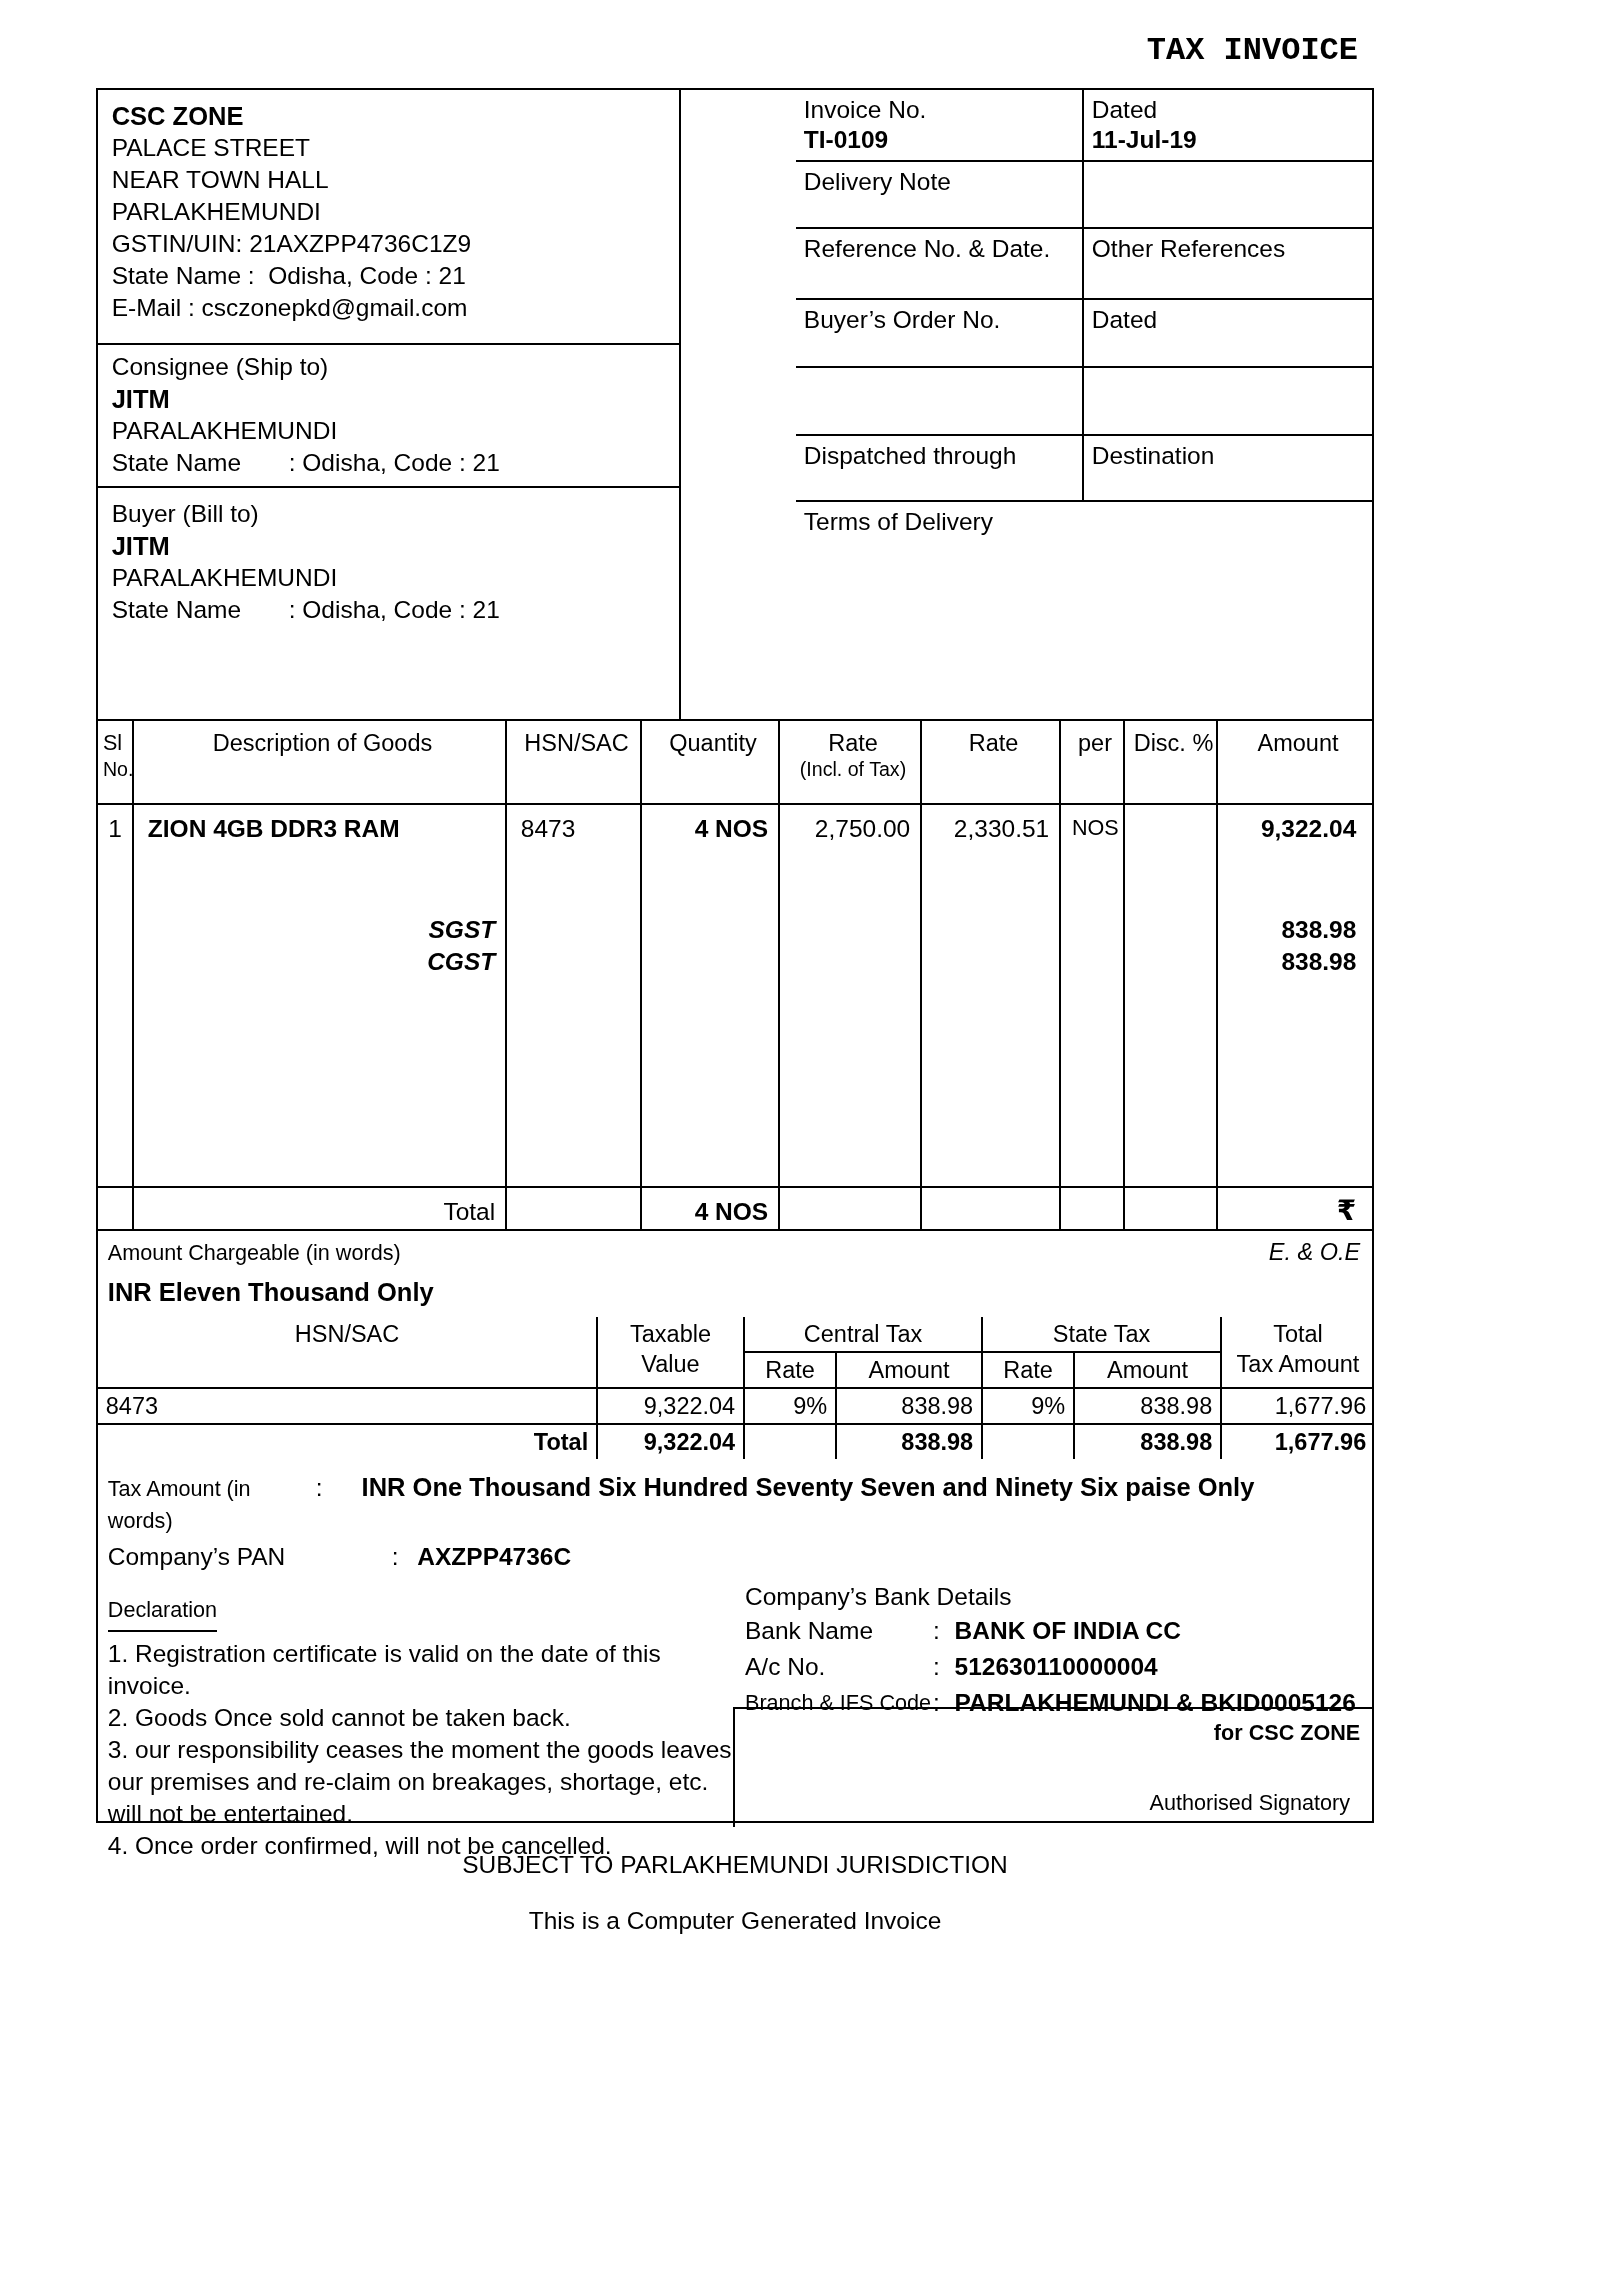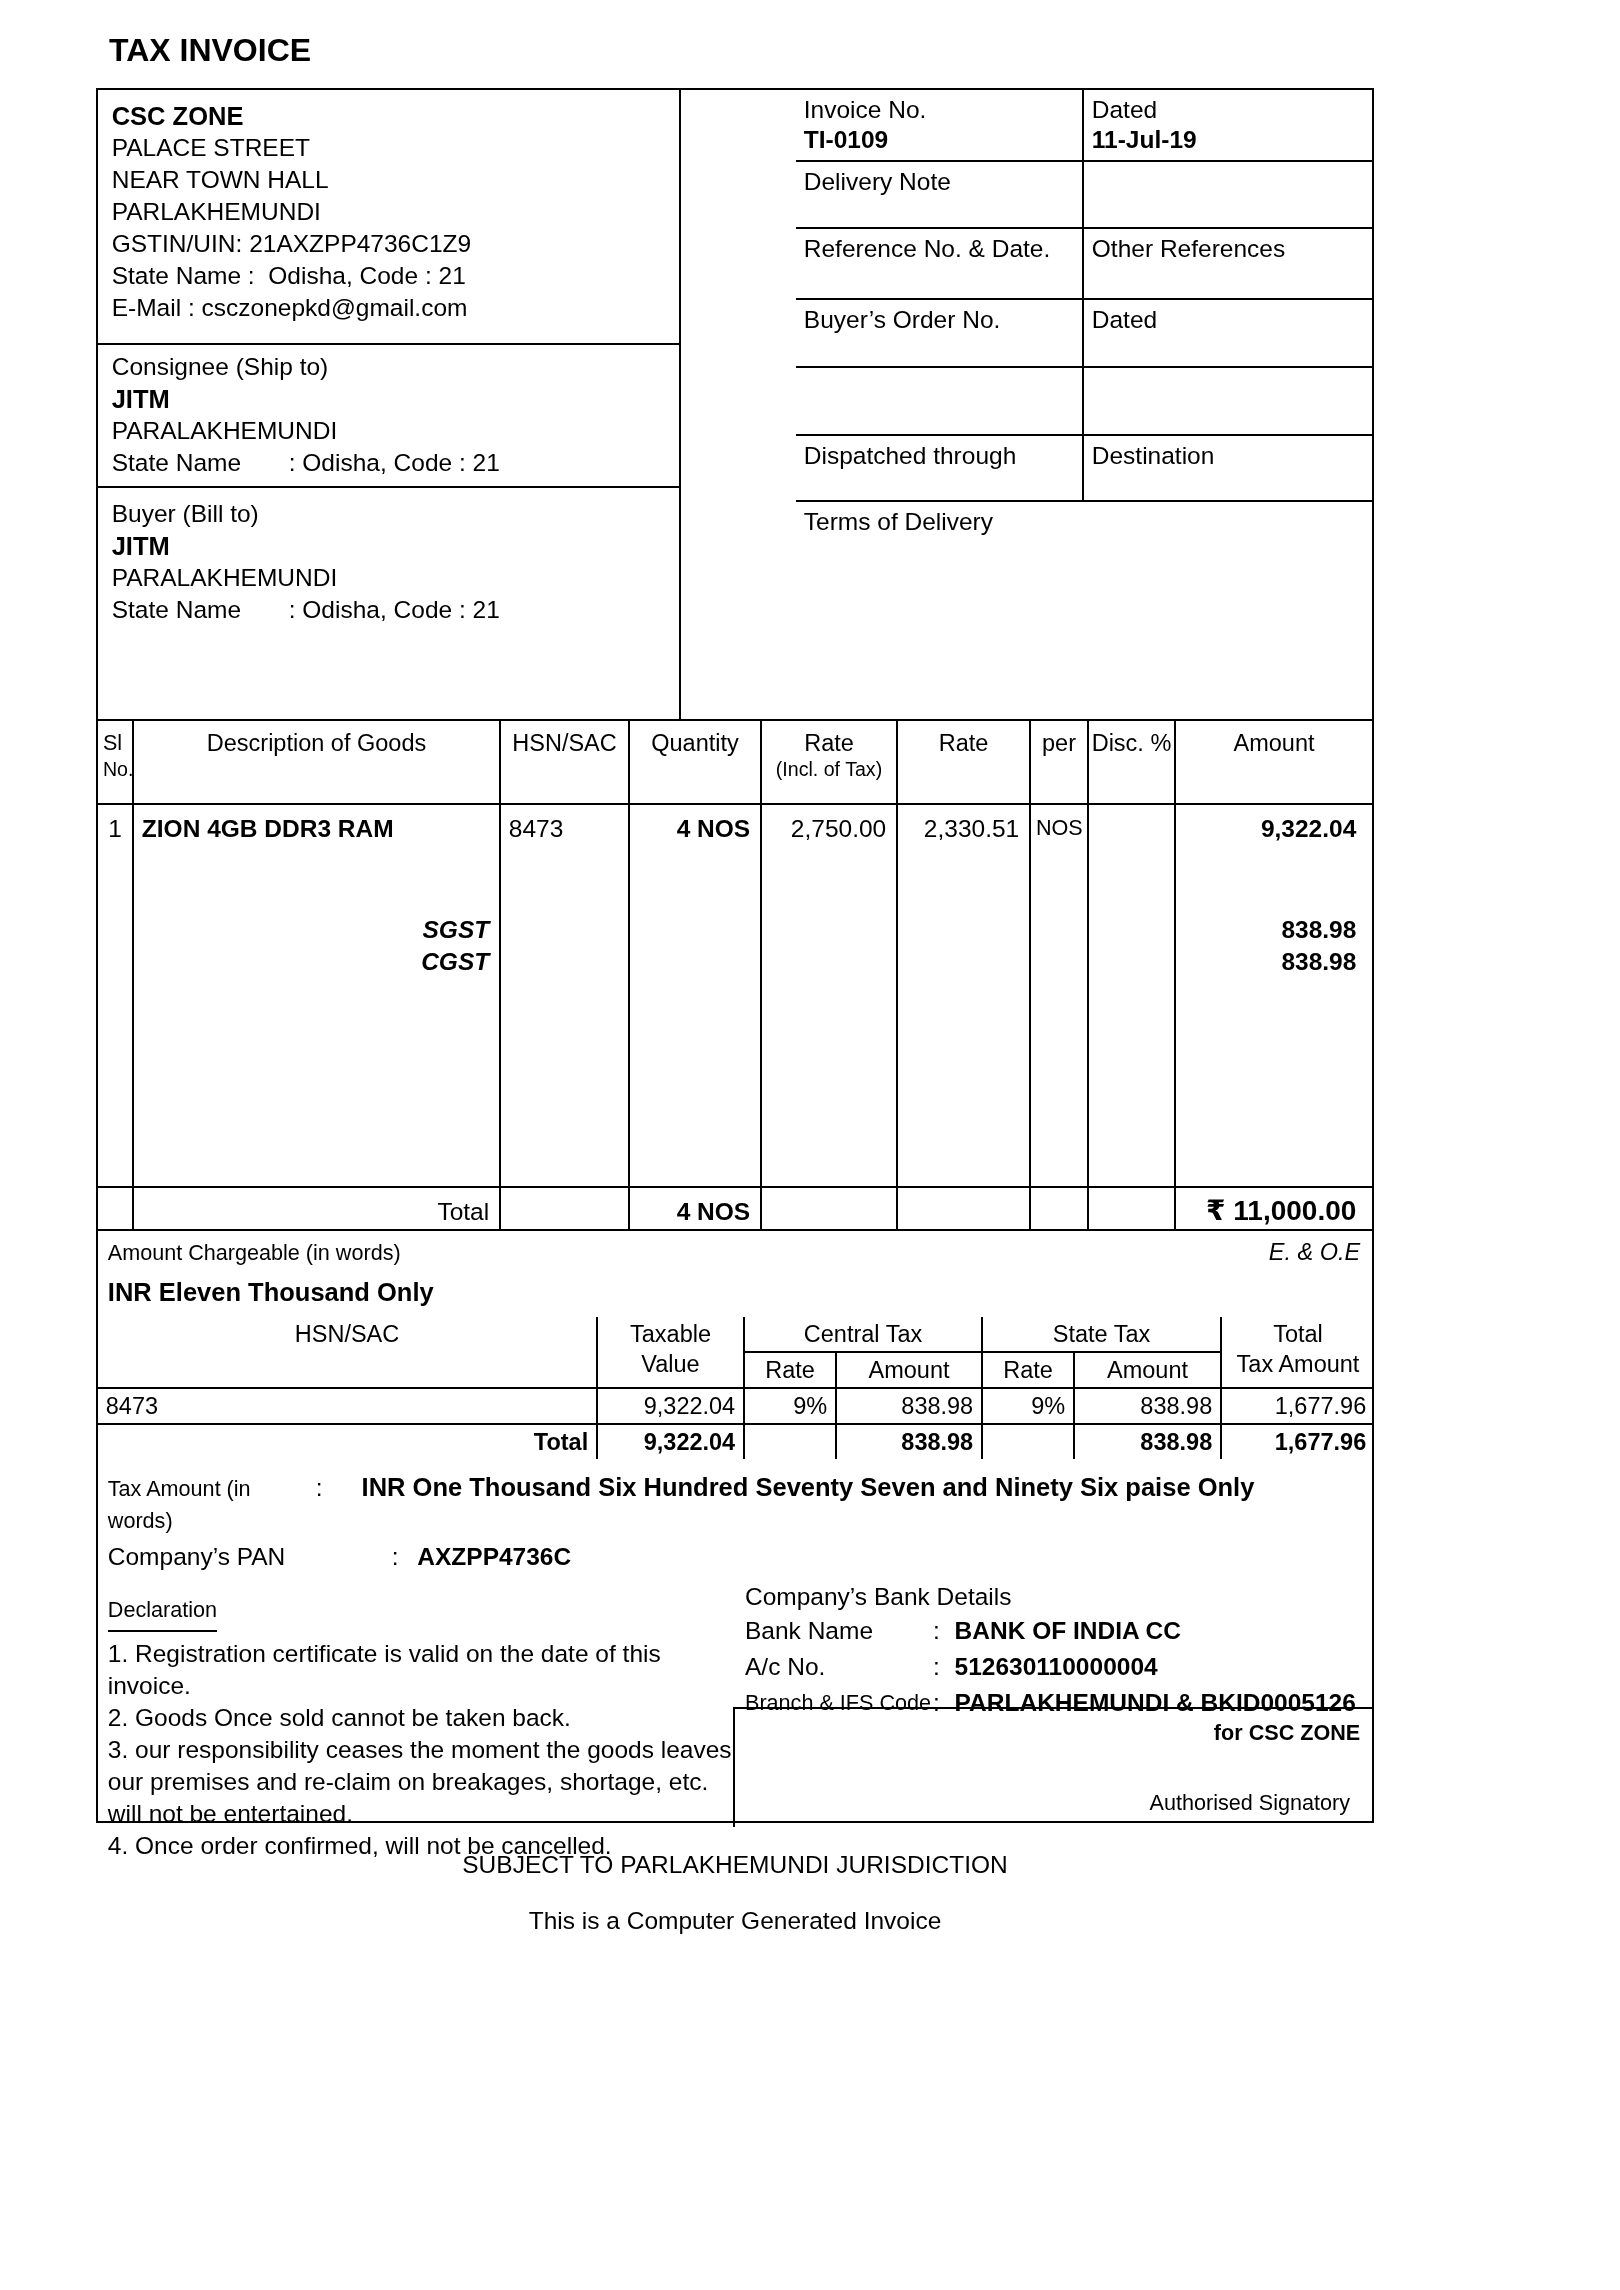--- a/index.html
+++ b/index.html
@@ -11,22 +11,22 @@
   }
   .bold { font-weight:bold; }
   .ital { font-style:italic; }
   .bi   { font-weight:bold; font-style:italic; }
   .pre  { white-space:pre; }
   .cond { font-size:21.6px; }
   .s20  { font-size:19.6px; line-height:23.5px; }
   .right{ text-align:right; }
   .center{ text-align:center; }
 
-  .title { position:absolute; top:33px; left:109px; width:1278px; text-align:left;
-           font-size:32px; font-weight:bold; line-height:35px; }
+  .title { position:absolute; top:33px; left:80px; width:1278px; text-align:right;
+           font-size:32px; font-weight:bold; line-height:35px;font-family:Liberation Mono, monospace; }
 
   .box { position:absolute; left:96px; top:88px; width:1278px; height:1735px;
          border:2px solid #000; }
 
   
   .topsec { display:flex; height:629px; }
   .left-col { width:583px; border-right:2px solid #000; }
   .seller    { height:255px; border-bottom:2px solid #000; padding:9.8px 13.7px 0; }
   .consignee { height:143px; border-bottom:2px solid #000; padding:5.9px 13.7px 0; }
   .buyerblk  { padding:9.8px 13.7px 0; }
@@ -37,21 +37,21 @@
   .dgrid { margin-left:115px; }
   .drow  { display:flex; border-bottom:2px solid #000; }
   .drow.noline { border-bottom:none; }
   .dcell  { width:286px; padding:4.9px 3.9px 0 7.8px; }
   .dcell2 { flex:1; padding:4.9px 3.9px 0 9.8px; }
   .dlabel { line-height:29px; }
   .dvalue { font-weight:bold; line-height:31px; }
 
   
   .items { border-top:2.9px solid #000; }
-  .irow { display:grid; grid-template-columns:36px 367px 129px 132px 136px 133px 58px 87px 1fr; }
+  .irow { display:grid; grid-template-columns:36px 367px 129px 132px 136px 133px 58px 87px 1fr;gap:6px; }
   .ihead { height:84px; border-bottom:2px solid #000; }
   .ibody { height:381px; }
   .itotal { height:45px; border-top:2.9px solid #000; border-bottom:2.9px solid #000; }
   .ic { border-right:2px solid #000; overflow:hidden; }
   .ic:last-child { border-right:none; }
   .hc { padding-top:6.9px; text-align:center; font-size:23.5px; line-height:30px; }
   .hc-sl { text-align:left; padding-left:4.9px; }
   .bc { padding-top:7.8px; }
   .num { text-align:right; padding-right:9.8px; }
   .num-amt { text-align:right; padding-right:15.7px; }

